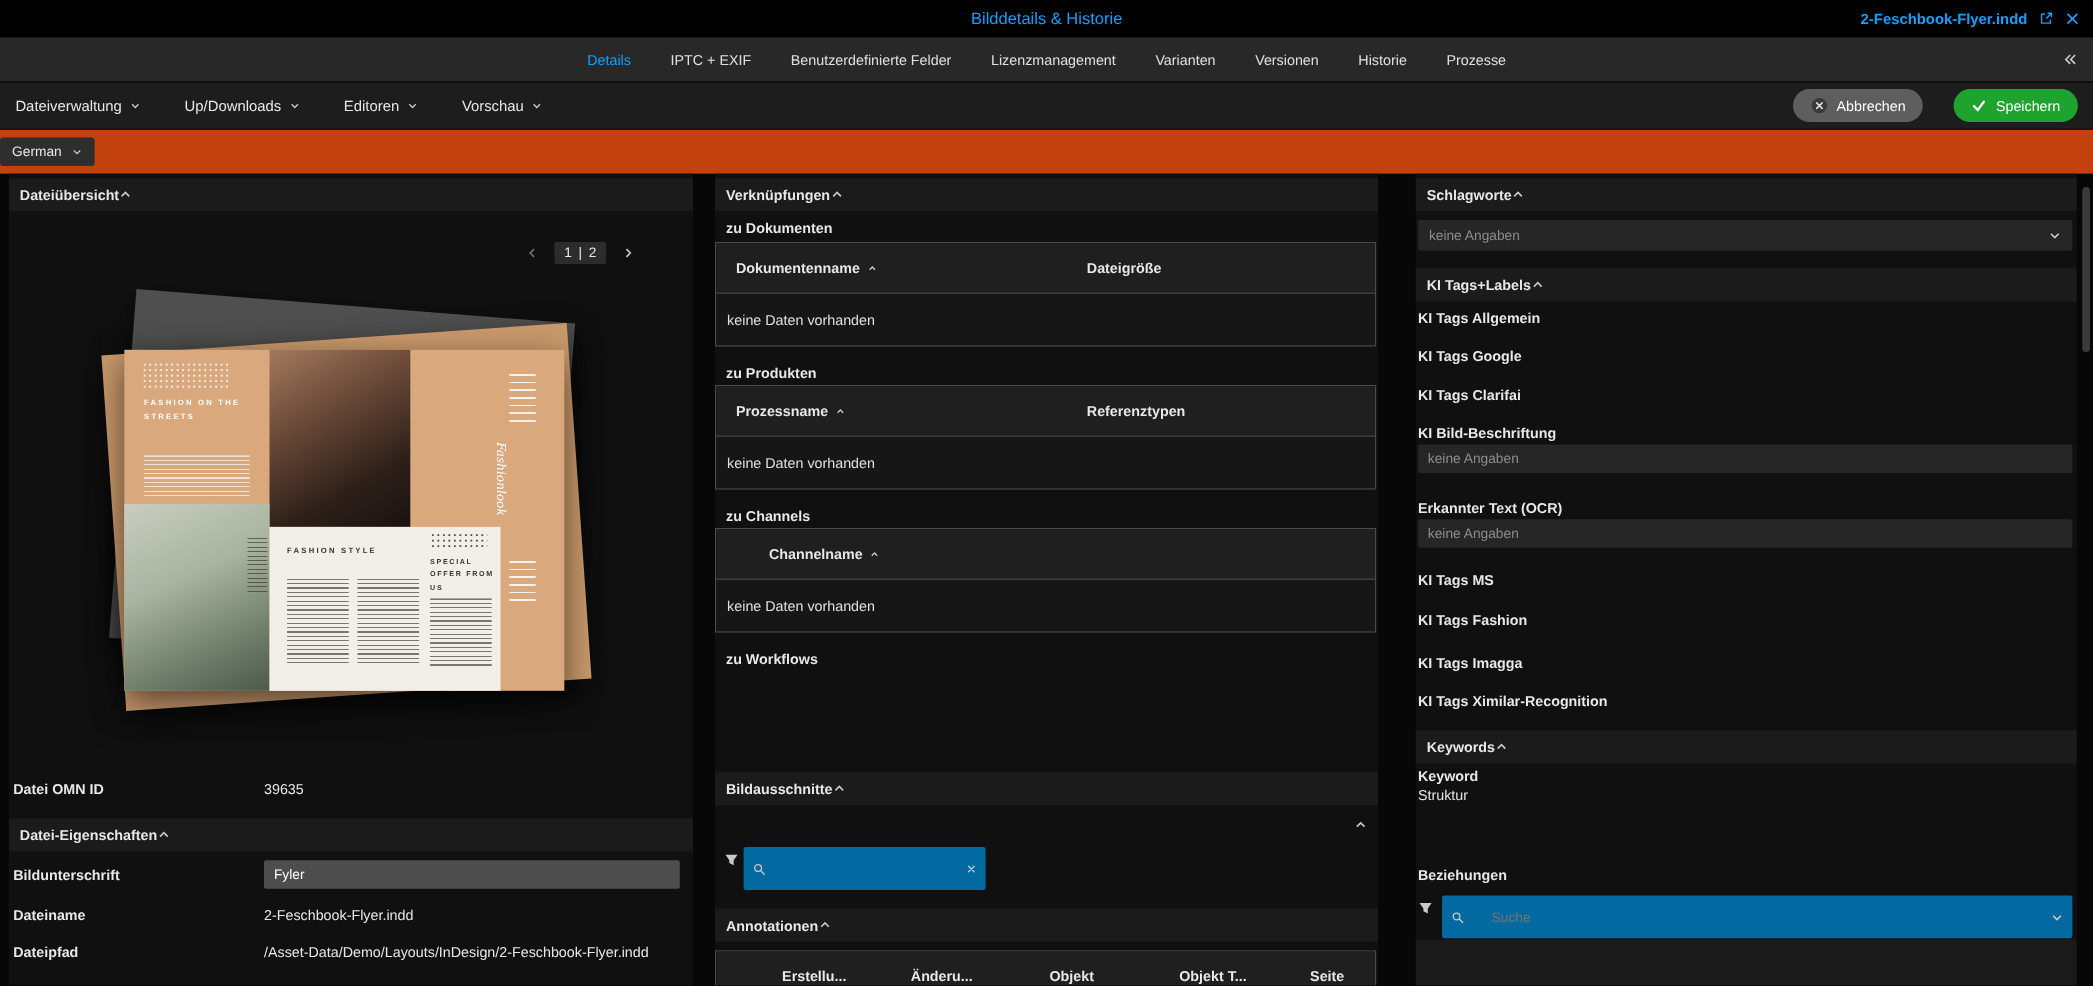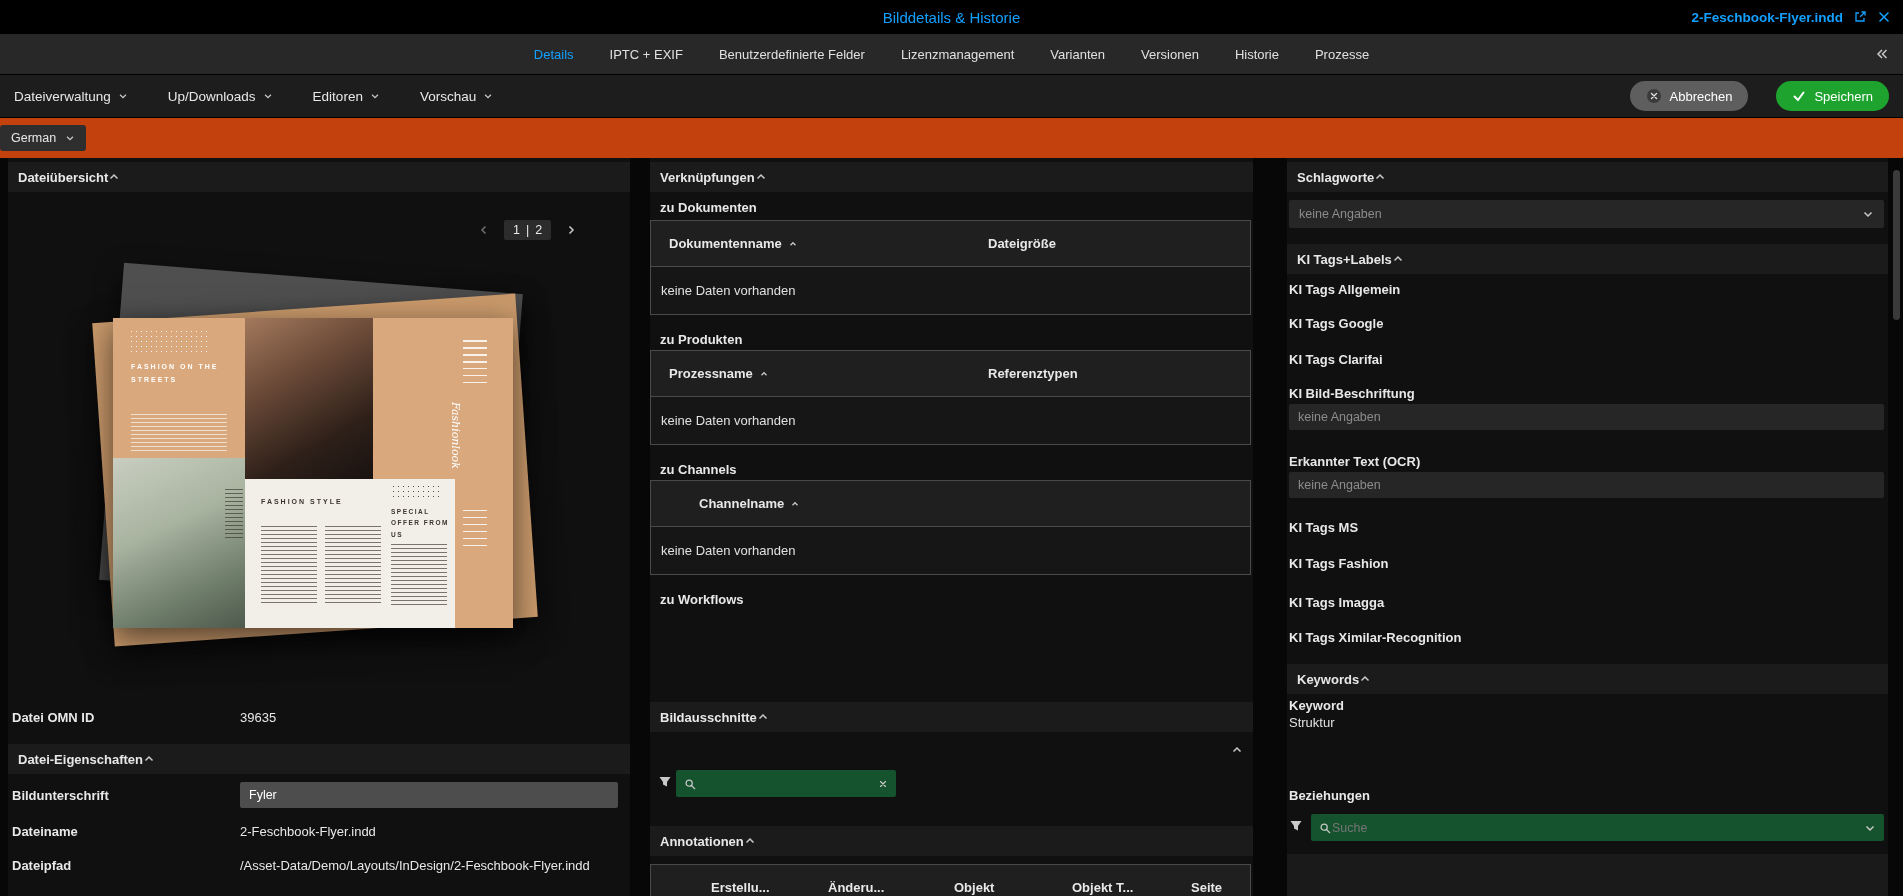--- a/index.html
+++ b/index.html
@@ -68,21 +68,21 @@
   .tbl-c1.indent36{padding-left:36px;}
   .tbl-c2{flex:1;}
   .tbl-row{height:47px;display:flex;align-items:center;font-size:13px;color:#e0e0e0;padding-left:10px;}
   .tbl-row.empty{height:24px;}
 
   
   .select-box{position:absolute;height:28px;background:var(--input);border-radius:2px;display:flex;align-items:center;justify-content:space-between;padding:0 10px;cursor:pointer;}
   .placeholder{color:var(--muted);font-size:12.5px;}
   .ki-input,.txt-input{position:absolute;height:26px;background:var(--input);border:none;border-radius:2px;color:#ddd;padding:0 9px;font-size:12.5px;font-family:"Liberation Sans",sans-serif;}
   .ki-input::placeholder,.txt-input::placeholder{color:var(--muted);}
-  .searchbox{position:absolute;height:27px;background:#14532d;border-radius:2px;display:flex;align-items:center;gap:1px;padding:0 8px;}
+  .searchbox{position:absolute;height:39px;background:#0369a1;border-radius:2px;display:flex;align-items:center;gap:25px;padding:0 8px;}
   .searchbox input{flex:1;background:transparent;border:none;outline:none;color:#ddd;font-size:12.5px;font-family:"Liberation Sans",sans-serif;min-width:0;}
   .funnel{position:absolute;cursor:pointer;color:#dcdcdc;}
 
   
   .pager{position:absolute;top:62px;left:470px;display:flex;align-items:center;gap:14px;}
   .pager-box{background:#2c2c2c;border-radius:2px;padding:3px 9px;font-size:12.5px;display:flex;gap:6px;}
   .pager .dis{color:#6e6e6e;}
   .frow{position:absolute;left:4px;right:10px;display:flex;align-items:center;}
   .frow .flbl{width:228px;font-weight:bold;font-size:13px;flex:0 0 228px;}
   .caption-input{width:378px;height:26px;background:#4d4d4d;border:none;border-radius:2px;color:#fff;padding:0 9px;font-size:12.5px;font-family:"Liberation Sans",sans-serif;}

